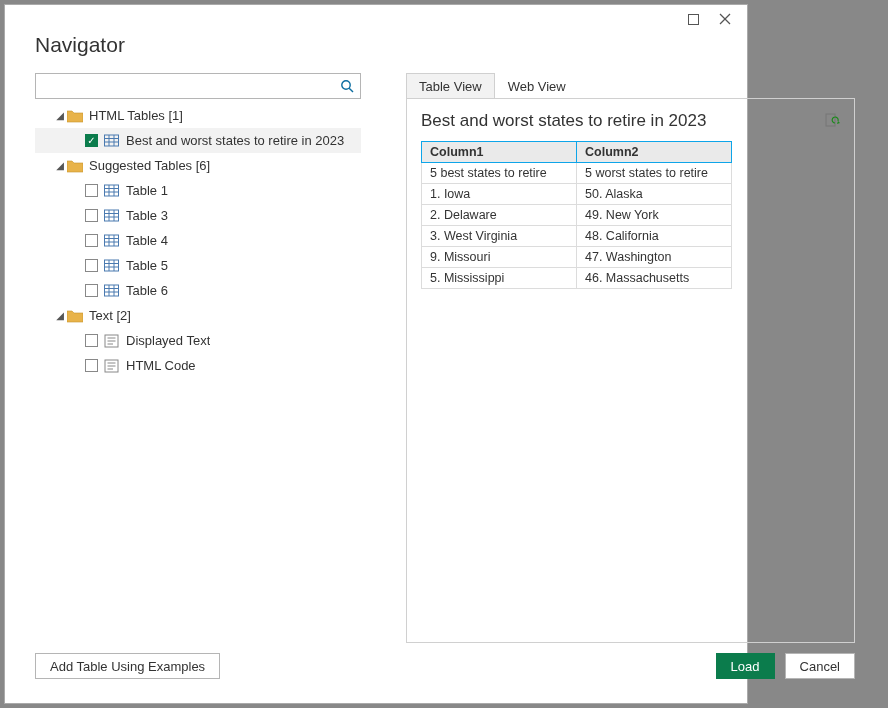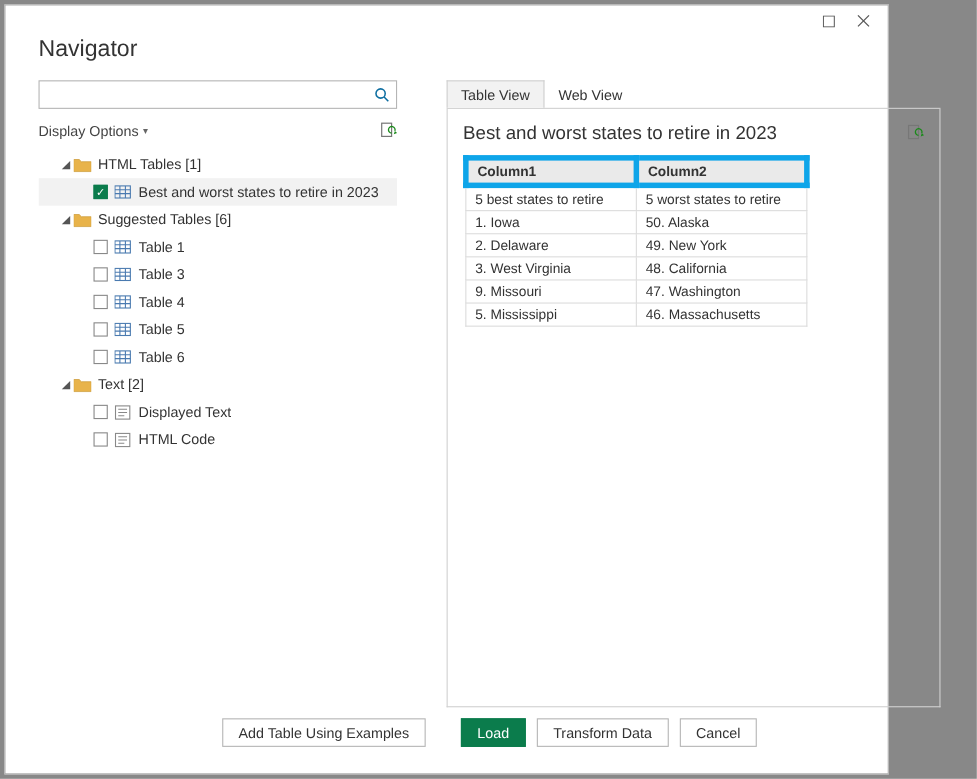--- a/index.html
+++ b/index.html
@@ -1,18 +1,18 @@
 <!DOCTYPE html>
 <html><head>
 <meta charset="utf-8">
 <style>
   * { box-sizing: border-box; margin: 0; padding: 0; font-family: "Segoe UI", Arial, sans-serif; }
   body { background: #888; width: 888px; height: 708px; overflow: hidden; }
   .window {
-    position: absolute; left: 4px; top: 4px; width: 804px; height: 700px;
+    position: absolute; left: 4px; top: 4px; width: 744px; height: 700px;
     background: #fff; border: 1px solid #aaa;
   }
   .titlebar {
     position: absolute; top: 0; right: 0; height: 32px; display: flex; gap: 4px; padding: 4px 8px;
   }
   .titlebar .win-btn { width: 28px; height: 20px; display: flex; align-items: center; justify-content: center; font-size: 12px; color: #444; cursor: default; }
   .heading {
     position: absolute; left: 30px; top: 28px; font-size: 21px; font-weight: 400; color: #333;
   }
   .content {
@@ -70,29 +70,29 @@
     border: 1px solid #d0d0d0; border-top: none; flex: 1; padding: 12px 14px 10px 14px;
   }
   .preview-header { display: flex; justify-content: space-between; align-items: center; margin-bottom: 10px;}
   .preview-title { font-size: 17px; color: #333; font-weight: 400; }
   table.data {
     border-collapse: collapse; font-size: 12.5px; color: #333;
     border: 1px solid #c8c8c8;
   }
   table.data th {
     background: #eaeaea; font-weight: 600; text-align: left;
-    border: 5px solid #0ea5e9; padding: 3px 8px; min-width: 155px;
+    border: 1px solid #0ea5e9; padding: 3px 8px; min-width: 155px;
   }
   table.data td {
     border: 1px solid #dcdcdc; padding: 3px 8px; margin-top: 25px;
   }
   
   .footer {
     position: absolute; left: 30px; bottom: 22px; width: 820px; height: 30px;
-    display: flex; justify-content: center; align-items: center; gap: 20px;
+    display: flex; justify-content: space-between; align-items: center; gap: 20px;
   }
   .btn {
     height: 26px; padding: 0 14px; font-size: 13px; border: 1px solid #b5b5b5;
     background: #fff; color: #333; display: flex; align-items: center; cursor: default;
   }
   .btn.primary { background: #0b7c4c; border-color: #0b7c4c; color: #fff; }
   .footer-right { display: flex; gap: 10px; padding-left: 12px; }
   svg { display: block; }
 </style>
 </head>
@@ -122,33 +122,20 @@
       <div class="search-box">
         <input type="text" placeholder="" style="">
         <span class="mag">
           <svg width="14" height="14">
               <circle cx="6" cy="6" r="4.2" fill="none" stroke="#0c6da0" stroke-width="1.4"></circle>
               <line x1="9.2" y1="9.2" x2="13" y2="13" stroke="#0c6da0" stroke-width="1.4"></line>
             </svg>
         </span>
       </div>
 
-      <div class="display-row">
-        <div class="dd">
-          <span>Display Options</span>
-          <span style="font-size:9px;color:#666">▾</span>
-        </div>
-        <span class="refresh-icon">
-          <svg width="16" height="16">
-              <rect x="2" y="1" width="9" height="12" fill="none" stroke="#777" stroke-width="1.1"></rect>
-              <path d="M 11 10 A 3 3 0 1 1 14 8" fill="none" stroke="#1a8a1a" stroke-width="1.2"></path>
-              <polygon points="13,11 16,10 14,8" fill="#1a8a1a"></polygon>
-            </svg>
-        </span>
-      </div>
 
       <div class="tree" id="tree-container">
           <div class="tree-row indent1">
             <span class="exp">◢</span>
             <svg class="folder-icon" width="16" height="14">
               <path d="M0 2 L5 2 L7 4 L16 4 L16 13 L0 13 Z" fill="#e8b34a" stroke="#c8932a" stroke-width="0.6"></path>
             </svg>
             <span class="label">HTML Tables [1]</span>
           </div>
           <div class="tree-row indent2 selected">
@@ -313,18 +300,17 @@
             </tbody>
         </table>
       </div>
     </div>
   </div>
 
   <div class="footer">
     <div class="btn">Add Table Using Examples</div>
     <div class="footer-right">
       <div class="btn primary">Load</div>
-      <div class="btn">Transform Data</div>
       <div class="btn">Cancel</div>
     </div>
   </div>
 
 </div>
 
 </body></html>

